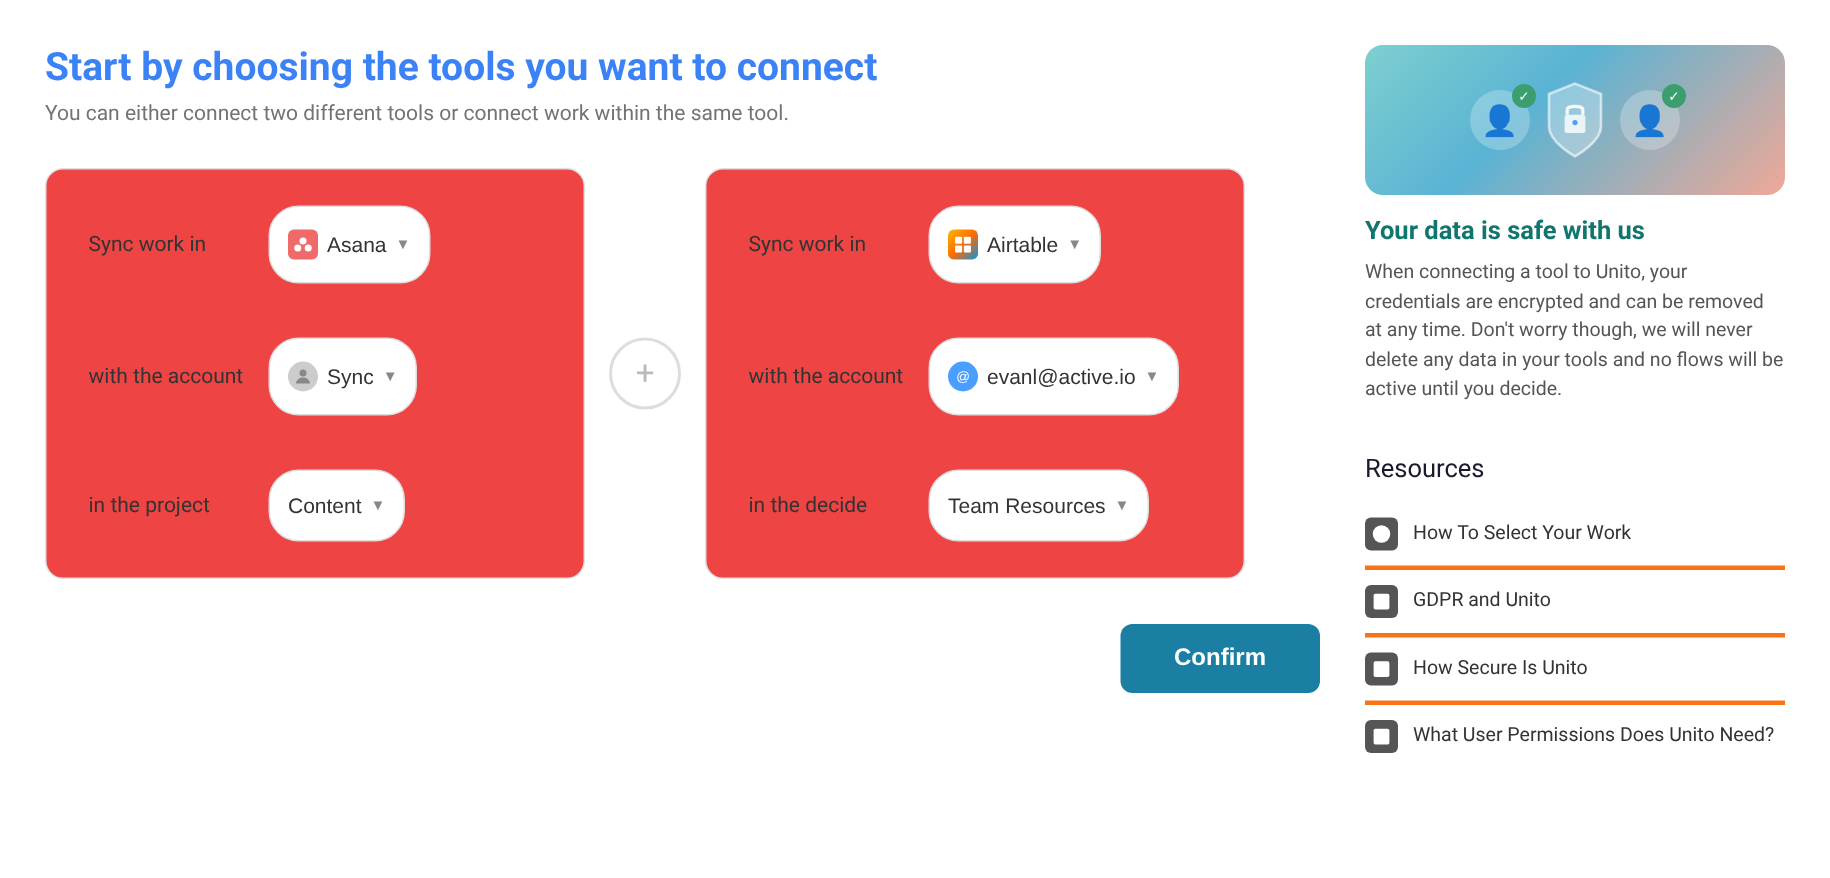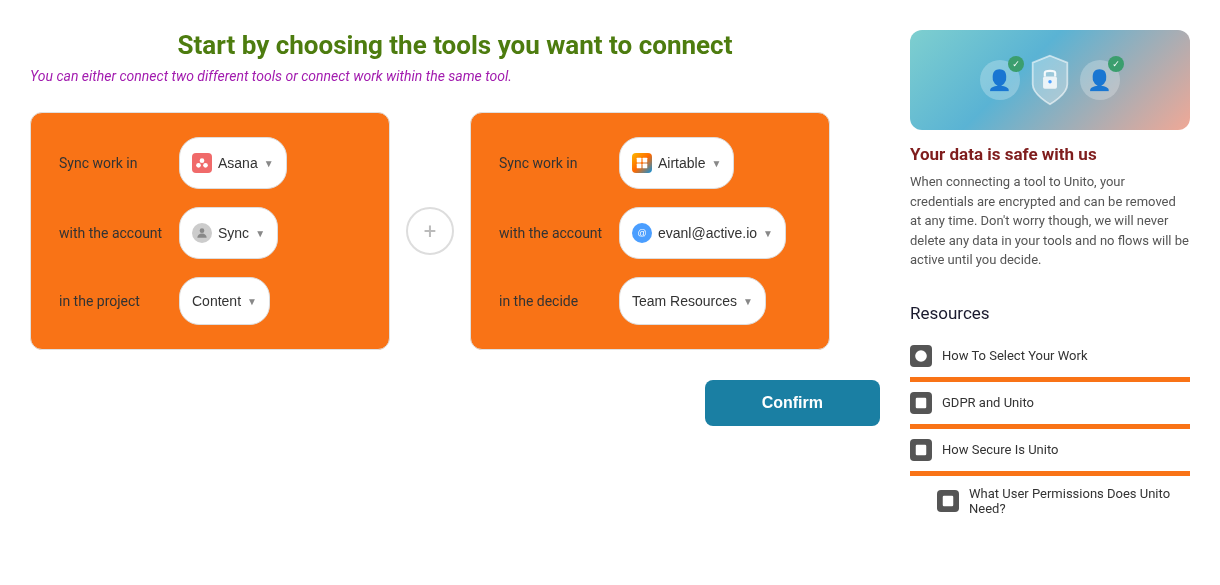--- a/index.html
+++ b/index.html
@@ -12,45 +12,43 @@
       padding: 30px 30px 30px 30px;
       display: flex;
       gap: 30px;
     }
     .main-content {
       flex: 1;
     }
     .page-title {
       font-size: 26px;
       font-weight: 700;
-      color: #4d7c0f;
+      color: #3b82f6;
       margin-bottom: 8px;
-      text-align: center;
     }
     .page-subtitle {
       font-size: 14px;
-      color: #a21caf;
+      color: #737373;
       margin-bottom: 28px;
-      font-style: italic;
     }
     .connectors-row {
       display: flex;
       align-items: center;
       gap: 0;
       margin-bottom: 30px;
     }
     .connector-card {
-      background: #f97316;
+      background: #ef4444;
       border: 1.5px solid #e0e0e0;
       border-radius: 12px;
       padding: 24px 28px;
       width: 360px;
       display: flex;
       flex-direction: column;
-      gap: 18px;
+      gap: 36px;
     }
     .connector-row {
       display: flex;
       align-items: center;
       gap: 10px;
     }
     .connector-label {
       font-size: 14px;
       color: #333;
       width: 110px;
@@ -128,21 +126,21 @@
     .confirm-row {
       display: flex;
       justify-content: flex-end;
       margin-top: 10px;
     }
     .confirm-btn {
       background: #1a7fa3;
       color: #fff;
       border: none;
       border-radius: 8px;
-      padding: 14px 57px;
+      padding: 14px 36px;
       font-size: 16px;
       font-weight: 600;
       cursor: pointer;
     }
     .sidebar {
       width: 280px;
       flex-shrink: 0;
     }
     .safety-image {
       width: 100%;
@@ -195,46 +193,45 @@
       flex-direction: column;
       align-items: center;
     }
     .lock-svg {
       width: 44px;
       height: 52px;
     }
     .sidebar-section-title {
       font-size: 17px;
       font-weight: 700;
-      color: #7f1d1d;
+      color: #0f766e;
       margin-bottom: 8px;
     }
     .sidebar-description {
       font-size: 13px;
       color: #555;
       line-height: 1.5;
       margin-bottom: 33px;
     }
     .resources-title {
       font-size: 17px;
       font-weight: 400;
       color: #1a1a2e;
       margin-bottom: 12px;
     }
     .resource-item {
       display: flex;
       align-items: center;
       gap: 10px;
       padding: 10px 0;
-      border-bottom: 5px solid #f97316;
+      border-bottom: 3px solid #f97316;
       cursor: pointer;
     }
     .resource-item:last-child {
       border-bottom: none;
-      margin-left: 27px;
     }
     .resource-icon {
       width: 22px;
       height: 22px;
       background: #555;
       border-radius: 4px;
       flex-shrink: 0;
       display: flex;
       align-items: center;
       justify-content: center;

